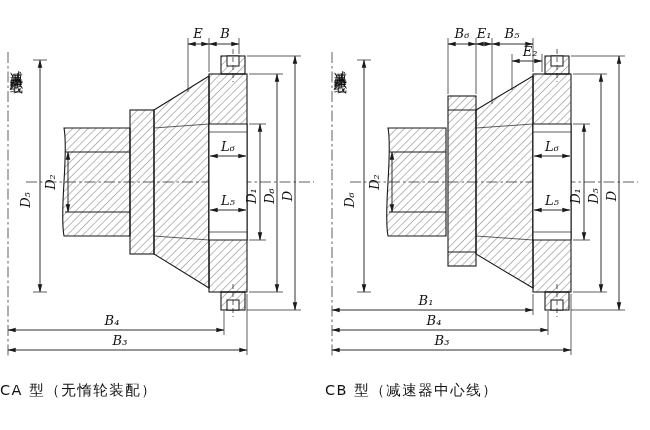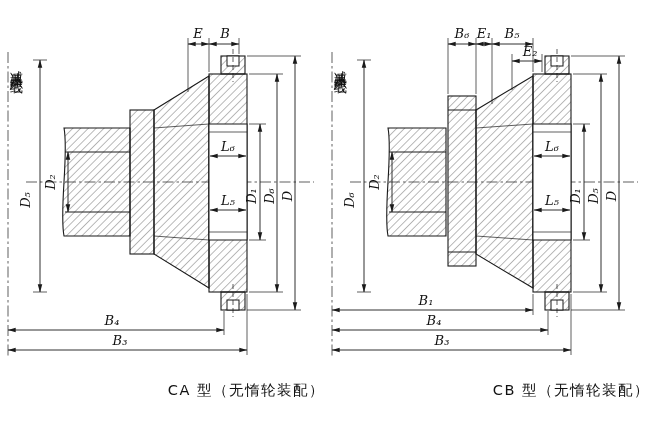--- a/index.html
+++ b/index.html
@@ -19,21 +19,21 @@
   .dash  { stroke:#1a1a1a; stroke-width:0.7; fill:none; stroke-dasharray:5 3; }
   .lbl   { font-family:"DejaVu Serif", serif; font-style:italic; font-size:13px; fill:#111; }
   .vtext {
     position:absolute; writing-mode:vertical-rl; text-orientation:upright;
     font-family:"DejaVu Sans","Liberation Sans",sans-serif;
     font-size:13px; letter-spacing:2px; color:#111; line-height:1;
   }
   .vtA { left:10px; top:60px; }
   .vtB { left:334px; top:60px; }
   .caption {
-    position:absolute; top:381px; width:325px; text-align:right;
+    position:absolute; top:381px; width:325px; text-align:left;
     font-family:"DejaVu Sans","Liberation Sans",sans-serif;
     font-size:14.5px; letter-spacing:1.5px; color:#111;
   }
   .capA { left:0; }
   .capB { left:325px; }
 </style>
 </head>
 <body>
 
 <div class="stage">
@@ -243,15 +243,15 @@
       <text class="lbl" x="108" y="321" text-anchor="middle">B₄</text>
       <line class="dim" x1="6" y1="346" x2="245" y2="346" marker-start="url(#arrB)" marker-end="url(#arrB)"></line>
       <text class="lbl" x="116" y="341" text-anchor="middle">B₃</text>
     </g>
   </svg>
 
   <div class="vtext vtA">减速器中心线</div>
   <div class="vtext vtB">减速器中心线</div>
 
   <div class="caption capA">CA 型（无惰轮装配）</div>
-  <div class="caption capB">CB 型（无惰轮装配）</div>
+  <div class="caption capB">CB 型（减速器中心线）</div>
 
 </div>
 
 </body></html>

